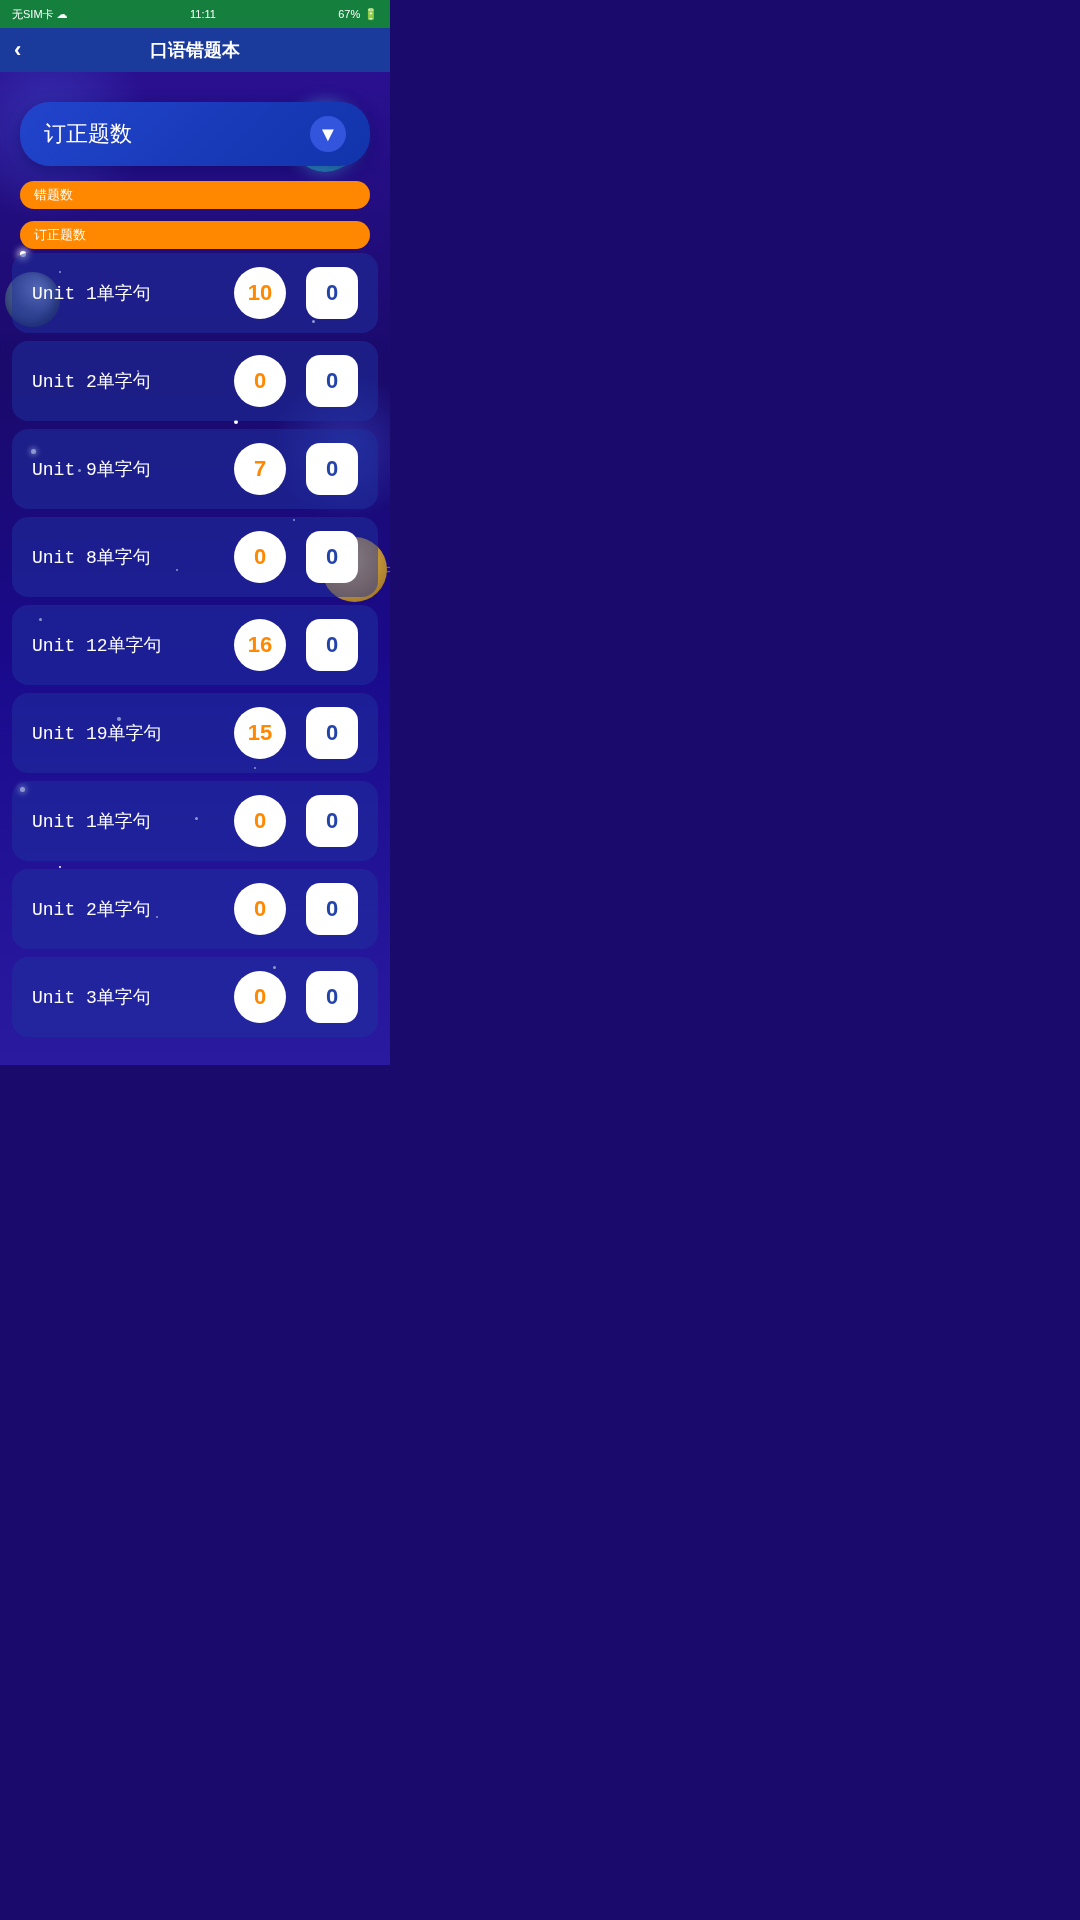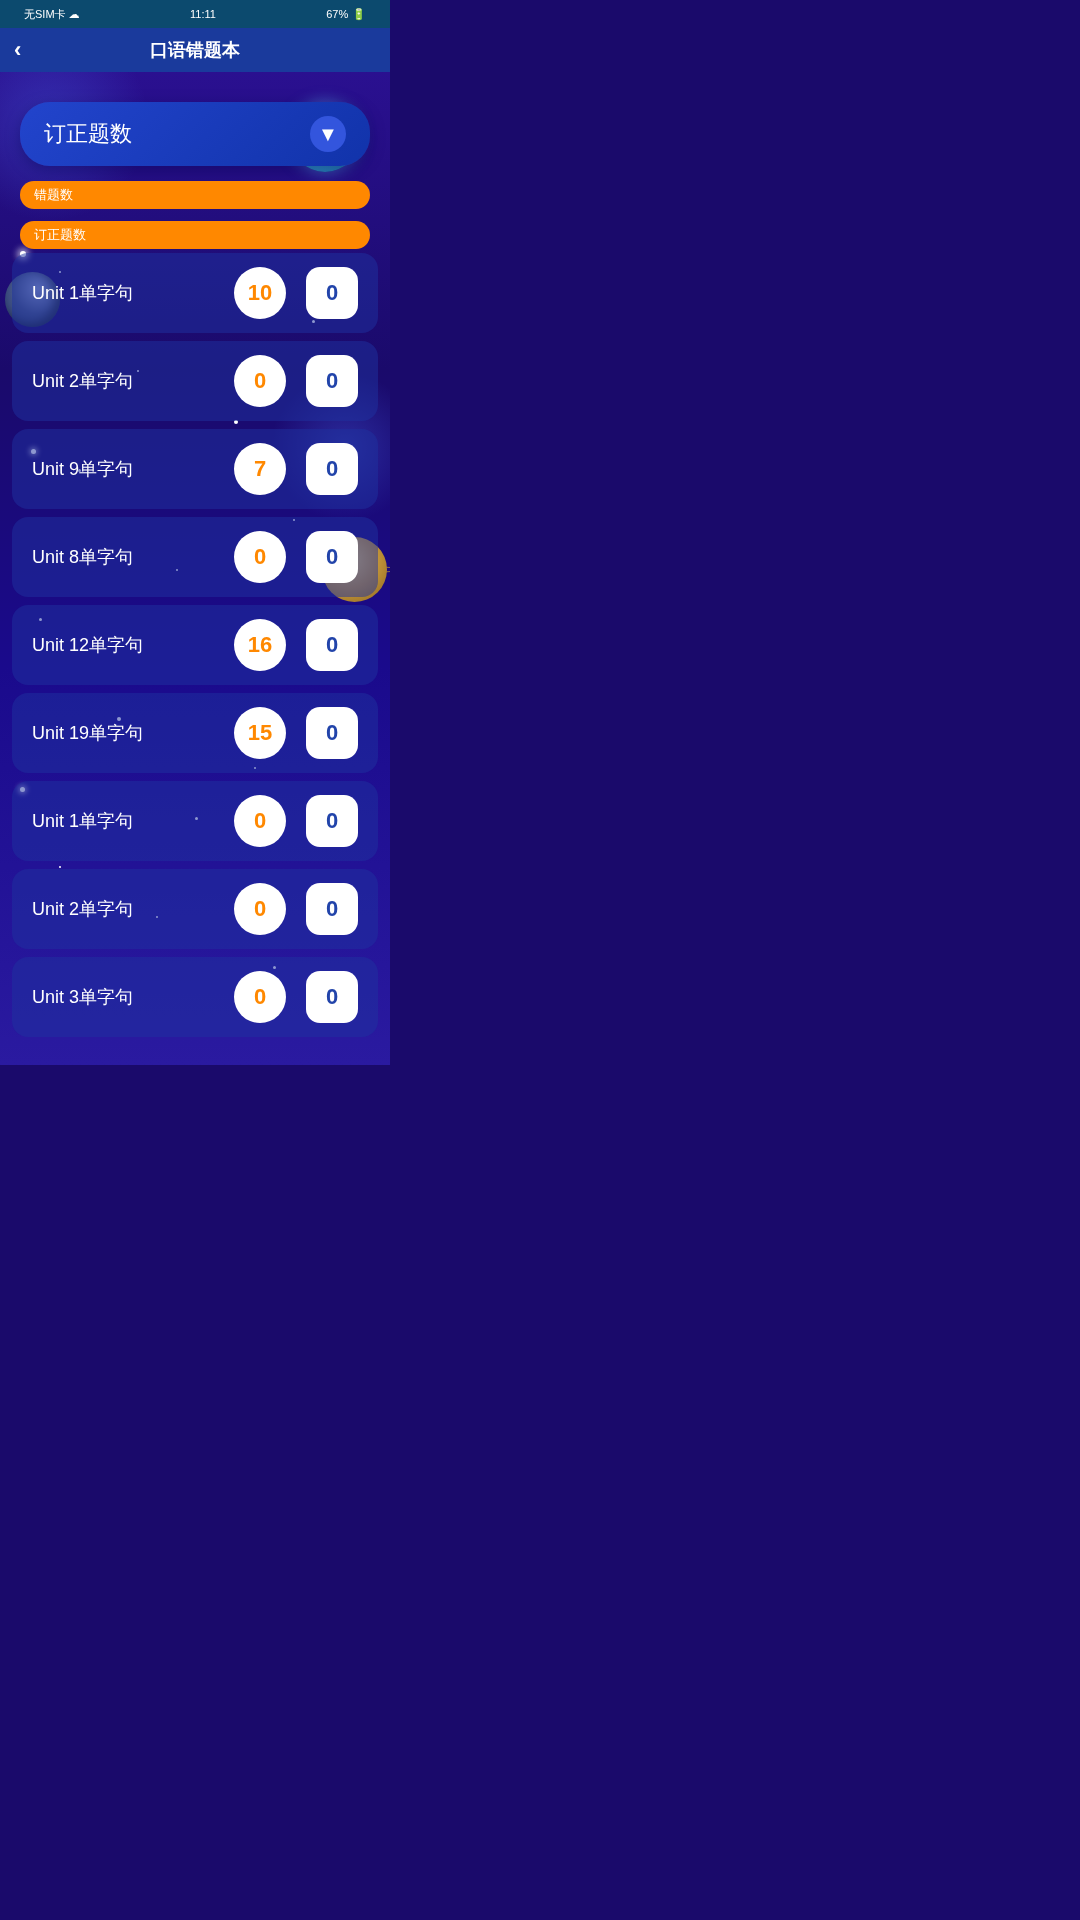--- a/index.html
+++ b/index.html
@@ -9,26 +9,26 @@
       width: 390px;
       min-height: 692px;
       font-family: -apple-system, 'PingFang SC', 'Helvetica Neue', sans-serif;
       background: #1a0a6b;
       overflow-x: hidden;
       position: relative;
     }
 
     
     .status-bar {
-      background: #0c4a6e;
+      background: #15803d;
       height: 28px;
       display: flex;
       align-items: center;
       justify-content: space-between;
-      padding: 0 24px;
+      padding: 0 12px;
       font-size: 11px;
       color: white;
     }
     .status-left { display: flex; align-items: center; gap: 5px; }
     .status-right { display: flex; align-items: center; gap: 4px; }
 
     
     .header {
       background: #1a3a9c;
       height: 44px;
@@ -195,20 +195,21 @@
       align-items: center;
       justify-content: space-between;
       position: relative;
       z-index: 2;
     }
     .item-name {
       color: white;
       font-size: 18px;
       font-weight: 400;
       flex: 1;
+      font-family: Liberation Mono, monospace;
     }
     .item-counts {
       display: flex;
       gap: 20px;
       align-items: center;
     }
     .count-badge {
       width: 52px;
       height: 52px;
       border-radius: 14px;

